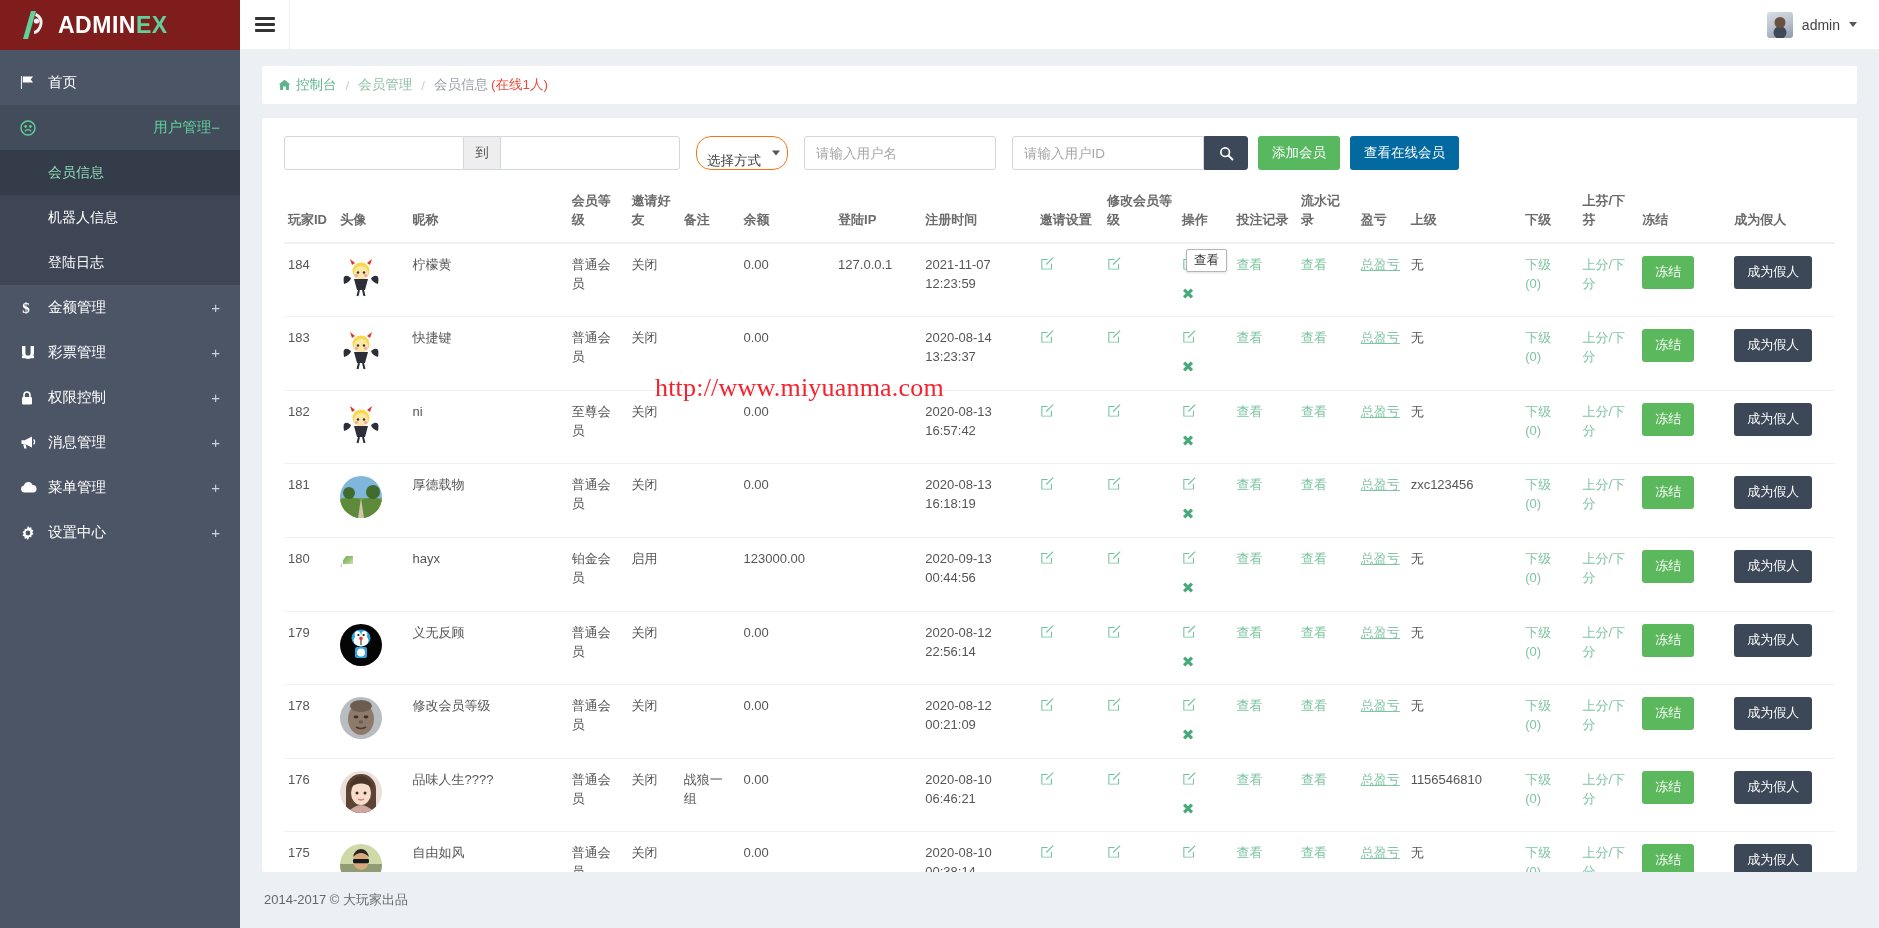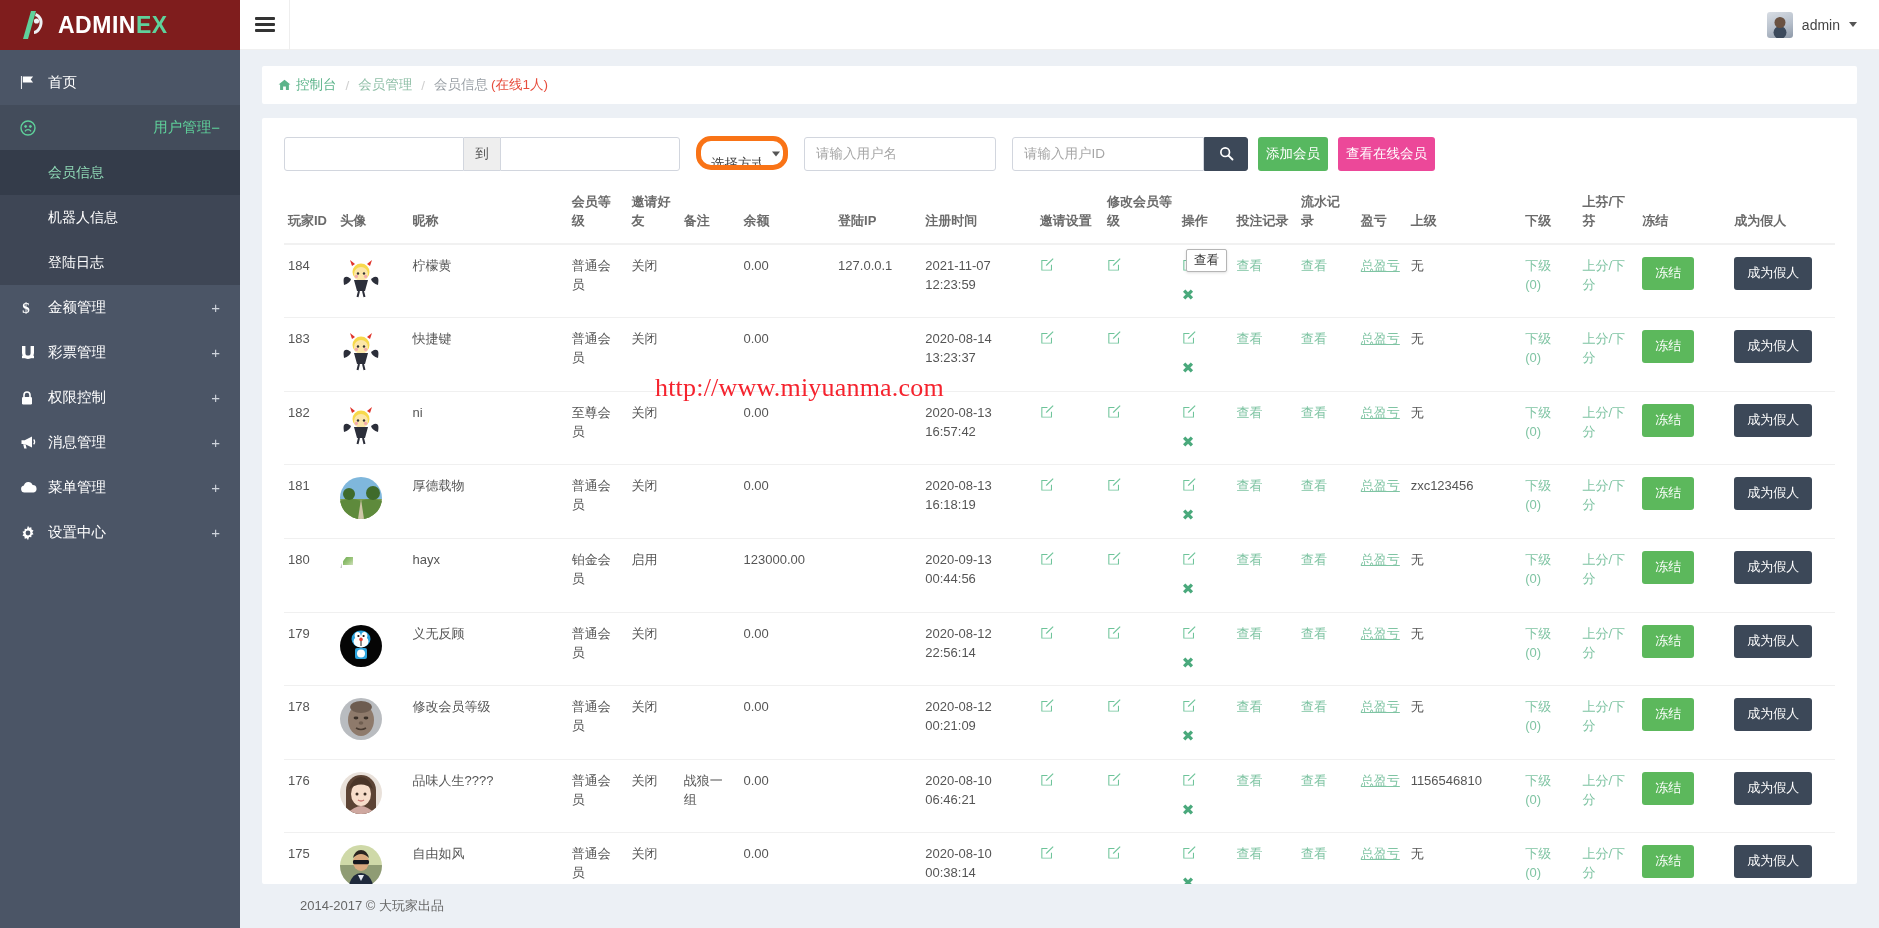--- a/index.html
+++ b/index.html
@@ -104,45 +104,45 @@
   .fld::placeholder { color: #a6a6a6; }
   .date-a { width: 180px; border-radius: 3px 0 0 3px; }
   .addon {
     height: 34px; min-width: 36px; padding: 0 11px;
     background: #eeeeee; border: 1px solid #d2d6de; border-left: 0; border-right: 0;
     display: flex; align-items: center; justify-content: center; font-size: 13.5px; color: #555;
   }
   .date-b { width: 180px; border-radius: 0 3px 3px 0; }
   .selwrap { margin-left: 16px; position: relative; }
   .sel {
-    height: 34px; width: 92px; border: 5px solid #f97316; border-radius: 15px;
+    height: 34px; width: 92px; border: 1px solid #f97316; border-radius: 15px;
     background: #fff; font-size: 13.5px; color: #444; padding: 15px 22px 0 10px;
     appearance: none; outline: none; cursor: pointer;
     font-family: "Liberation Sans", sans-serif;
   }
   .sel-arrow {
     position: absolute; right: 8px; top: 50%; transform: translateY(-50%);
     width: 0; height: 0; border-left: 4px solid transparent; border-right: 4px solid transparent;
     border-top: 5px solid #555; pointer-events: none;
   }
   .uname-in { width: 192px; margin-left: 16px; border-radius: 3px; }
   .uid-in { width: 192px; margin-left: 16px; border-radius: 3px 0 0 3px; }
   .btn-search {
     height: 34px; width: 44px; background: #3c4858; border: 1px solid #3c4858;
     border-radius: 0 3px 3px 0; color: #fff; display: flex; align-items: center;
     justify-content: center; cursor: pointer;
   }
   .btn {
     height: 34px; border: none; border-radius: 3px; color: #fff;
-    font-size: 13.5px; padding: 0 8px; cursor: pointer; margin-left: 10px;
+    font-size: 13.5px; padding: 0 14px; cursor: pointer; margin-left: 10px;
     font-family: "Liberation Sans", sans-serif;
     text-align: right;
   }
   .btn-green { background: #57b860; }
-  .btn-orange { background: #ec4899; }
+  .btn-orange { background: #0369a1; }
 
   
   .table-wrap { flex: 1; min-height: 0; overflow: hidden; padding: 0 22px; }
   table { width: 100%; border-collapse: collapse; table-layout: fixed; }
   thead th {
     font-size: 13px; color: #6b6b6b; font-weight: bold; text-align: left;
     vertical-align: bottom; padding: 8px 4px 12px 4px; border-bottom: 2px solid #f1f1f1;
     line-height: 1.45;
   }
   tbody td {
@@ -177,22 +177,22 @@
   .tooltip {
     position: absolute; background: #fff; border: 1px solid #b5b5b5;
     font-size: 12.5px; color: #333; padding: 2px 7px; border-radius: 2px;
     box-shadow: 0 1px 3px rgba(0,0,0,.13); z-index: 40; white-space: nowrap;
   }
   .watermark {
     position: absolute; font-size: 26px; color: #f5232e; letter-spacing: .2px;
     font-family: "Liberation Serif", serif; z-index: 30; pointer-events: none; white-space: nowrap;
   }
   .footer {
-    height: 44px; display: flex; align-items: center; padding-left: 24px;
-    font-size: 13px; color: #666; background: #ecf0f5; margin-left: 36px;
+    height: 56px; display: flex; align-items: center; padding-left: 24px;
+    font-size: 13px; color: #666; background: #ecf0f5;
   }
 </style>
 </head>
 <body>
 
 <div class="app">
 
   <aside class="sidebar">
     <div class="brand">
       <svg class="brand-logo" viewBox="0 0 30 32">

